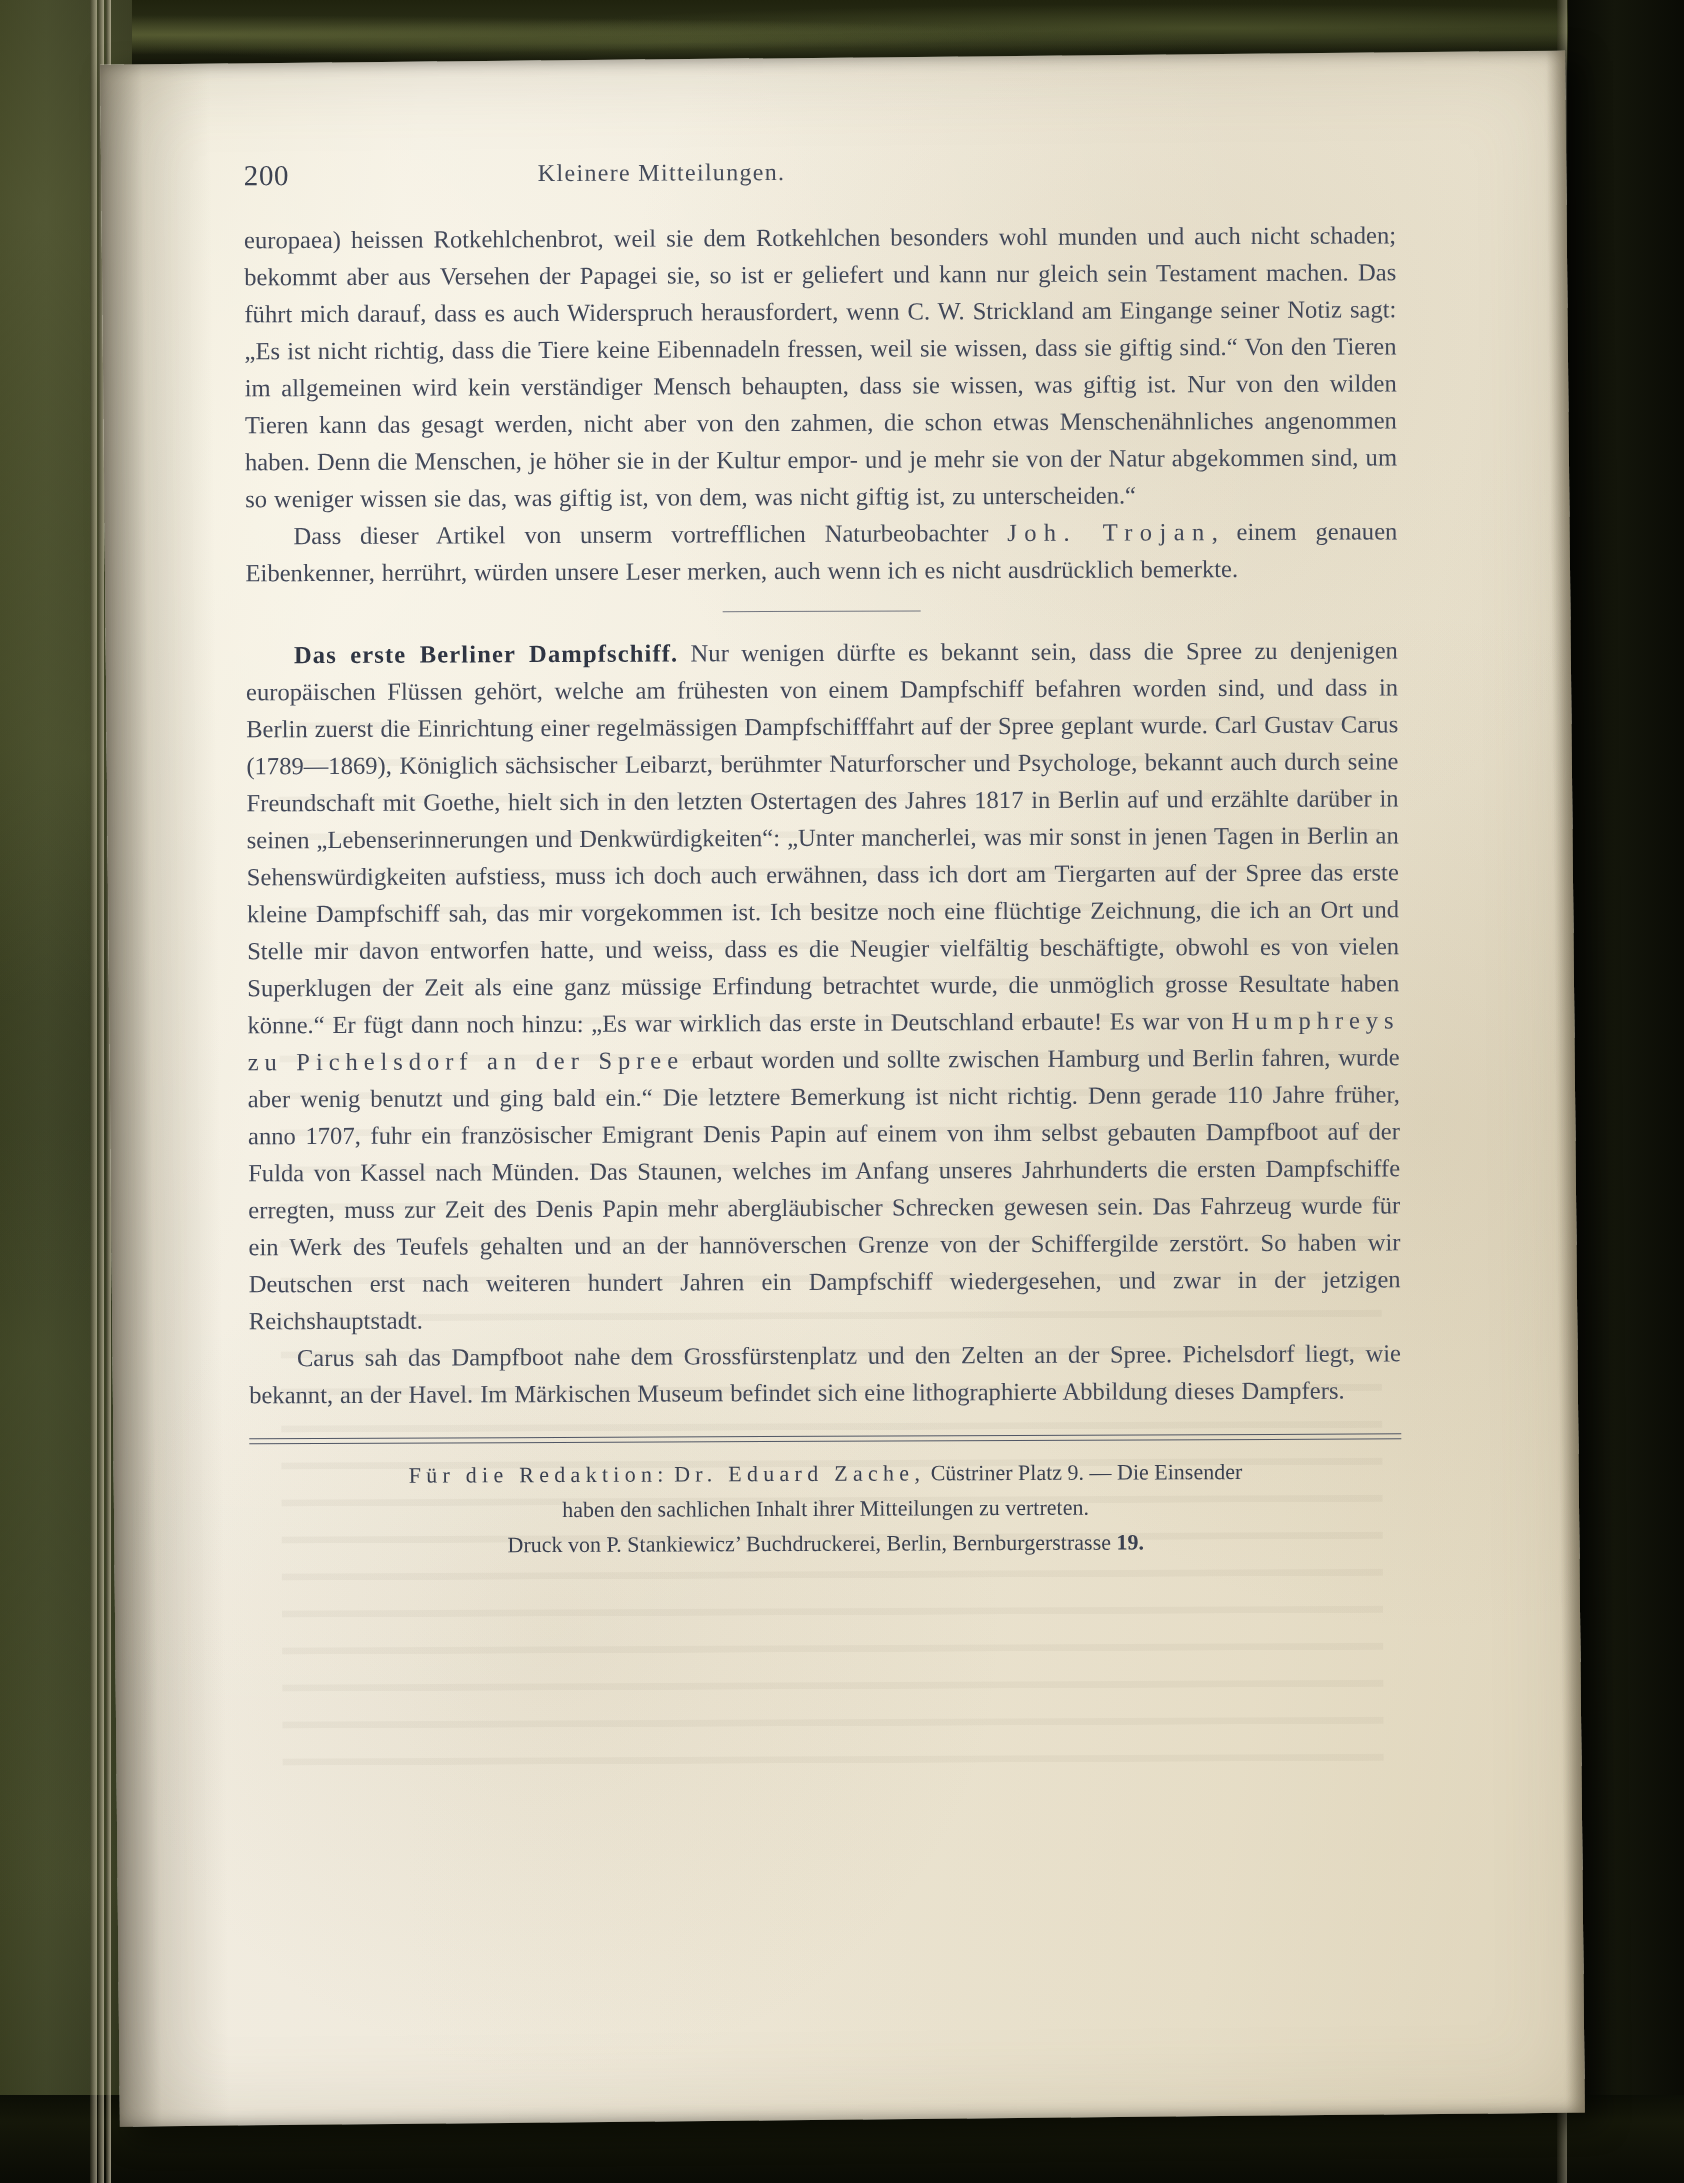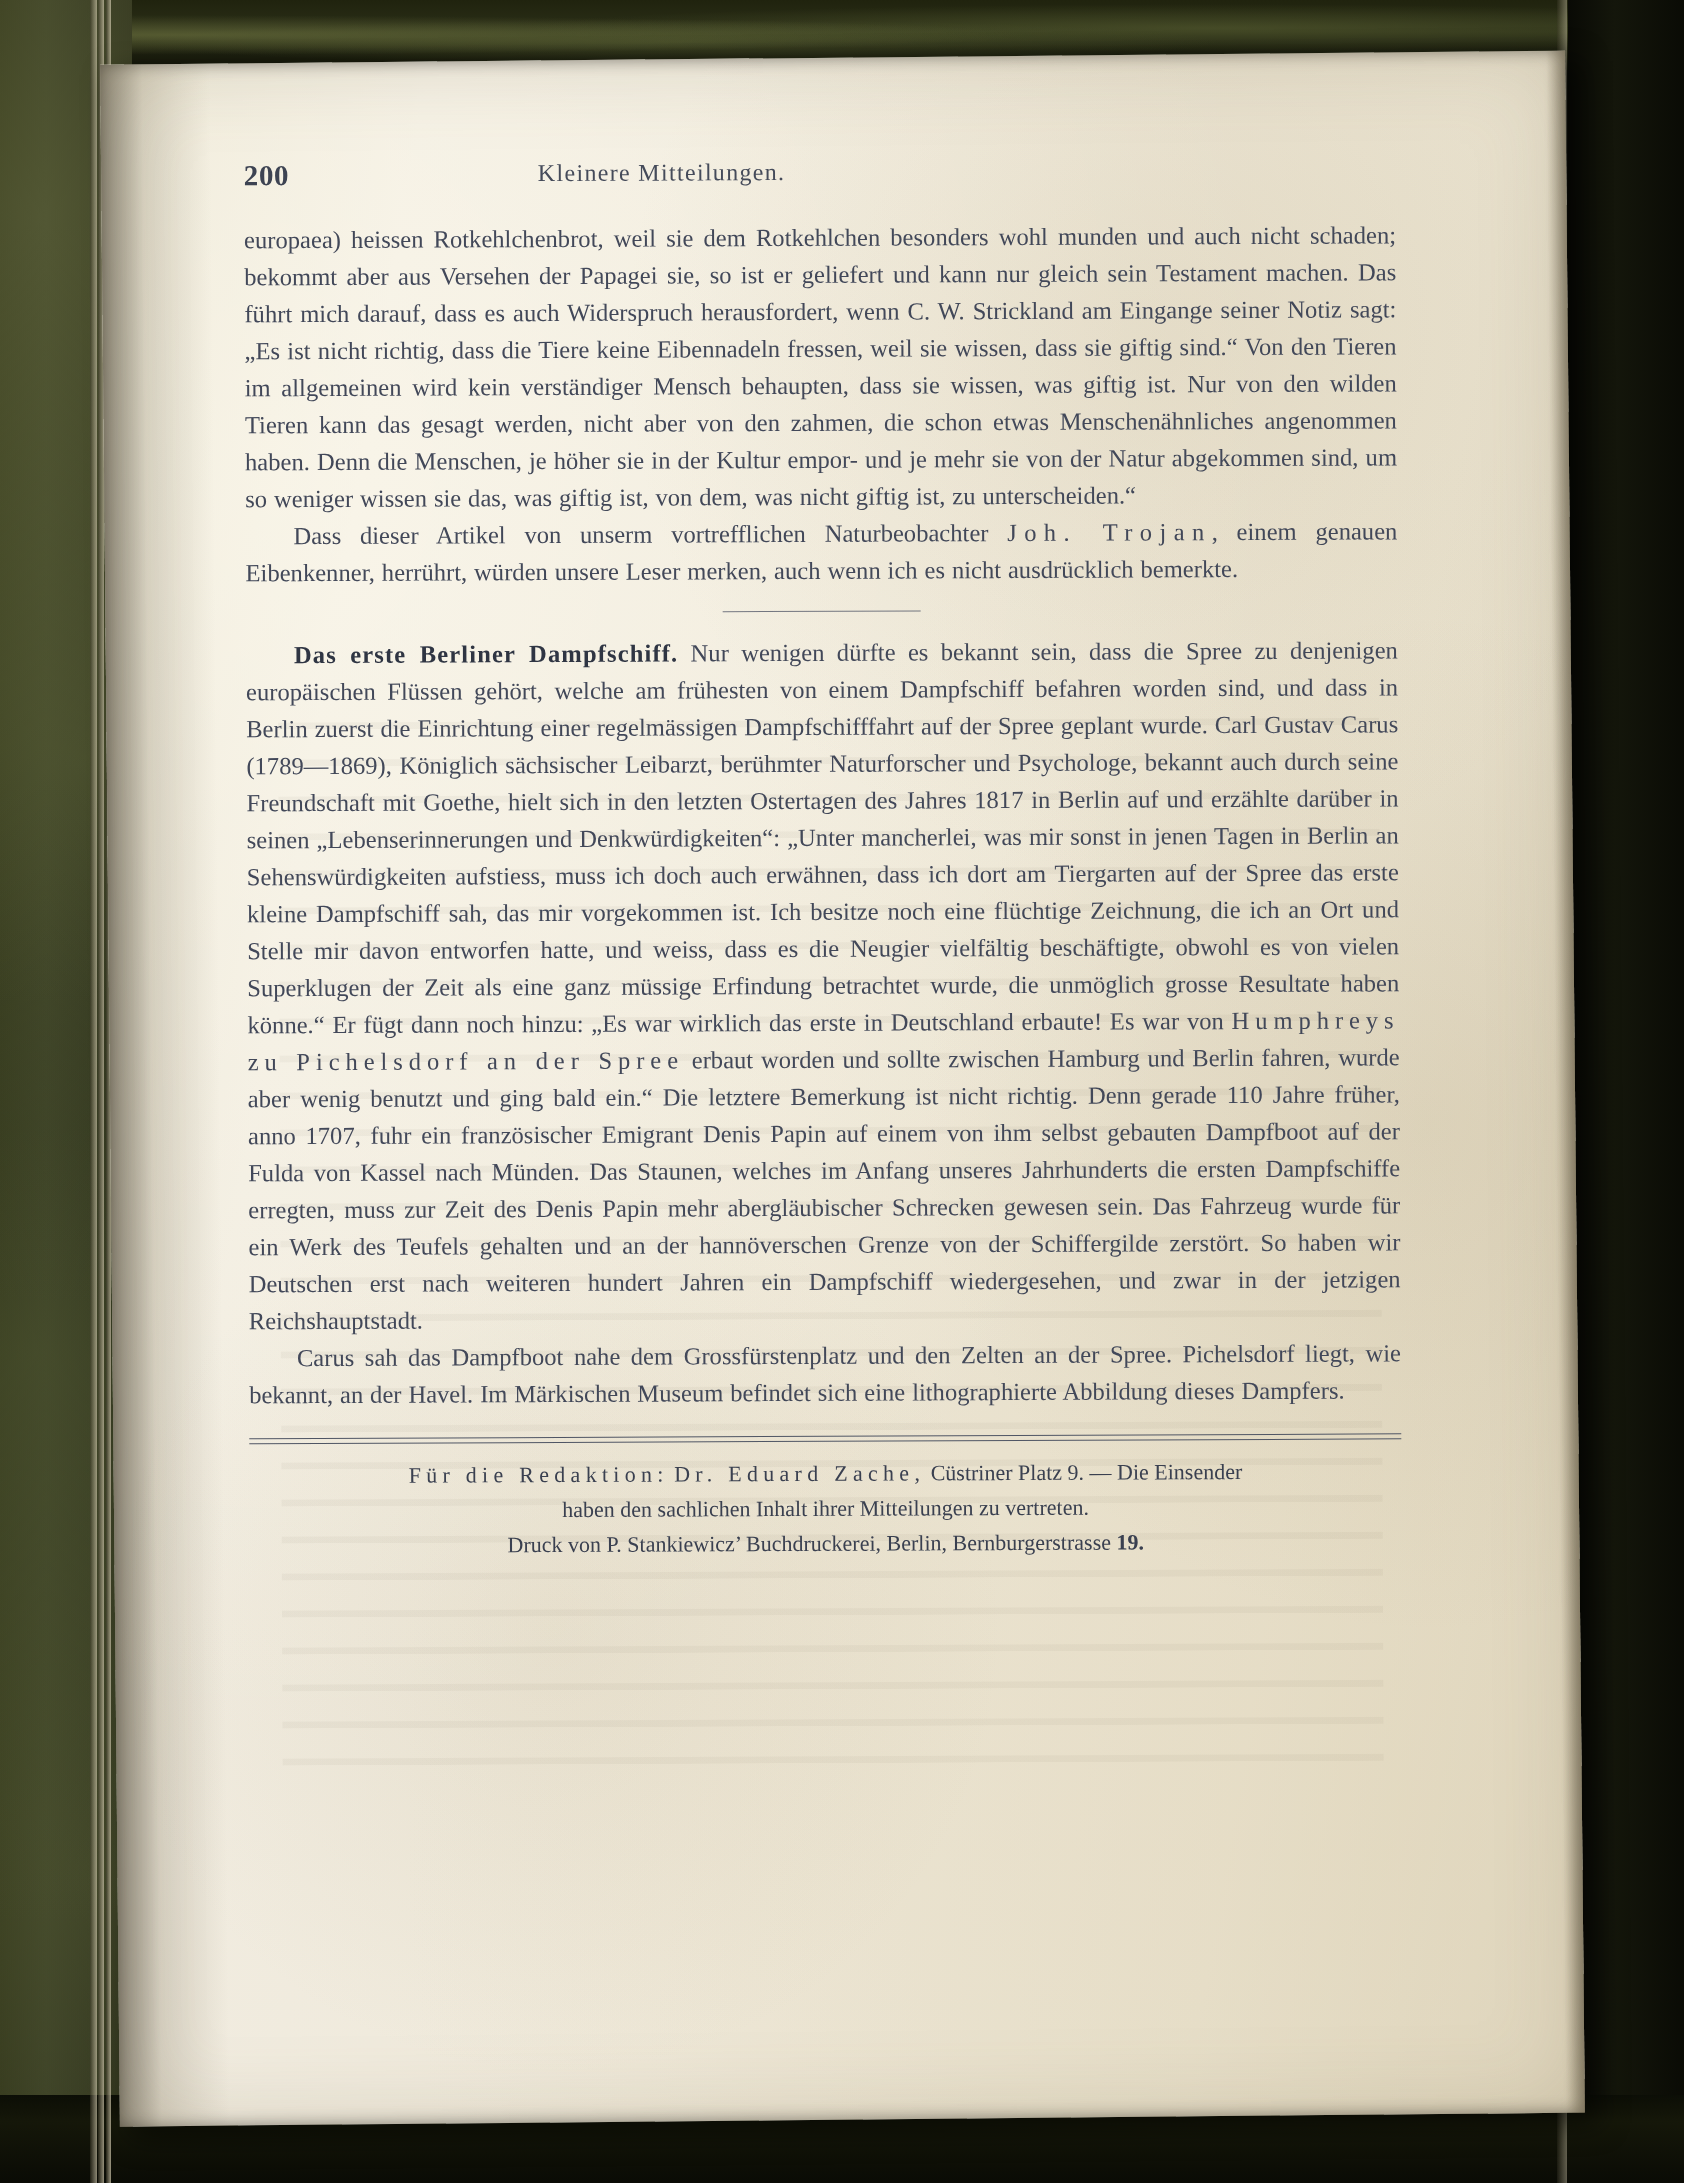--- a/index.html
+++ b/index.html
@@ -92,21 +92,21 @@
     left:139px; top:95px;
     width:1152px;
     color:#3b4150;
     transform: rotate(0.30deg);
   }
   .running-head{
     position:relative;height:47px;margin-bottom:19px;
   }
   .folio{
     position:absolute;left:0;top:4.4px;
-    font-size:29px;letter-spacing:.02em;color:#3d4352;font-weight:bold;
+    font-size:29px;letter-spacing:.02em;color:#3d4352;
   }
   .head-title{
     position:absolute;left:294px;top:5.9px;
     font-size:24px;letter-spacing:.055em;color:#454b5a;
   }
 
   p.body{
     margin:0;
     font-size:24.6px;
     line-height:37px;

